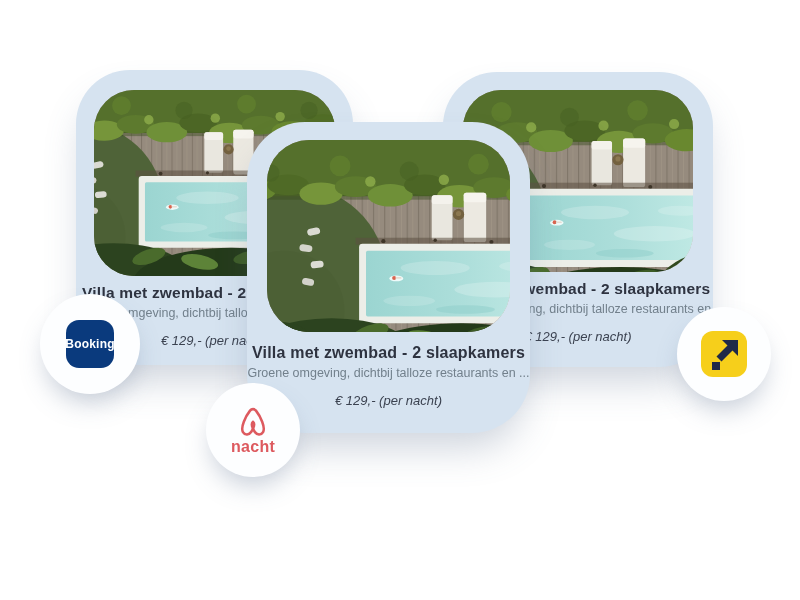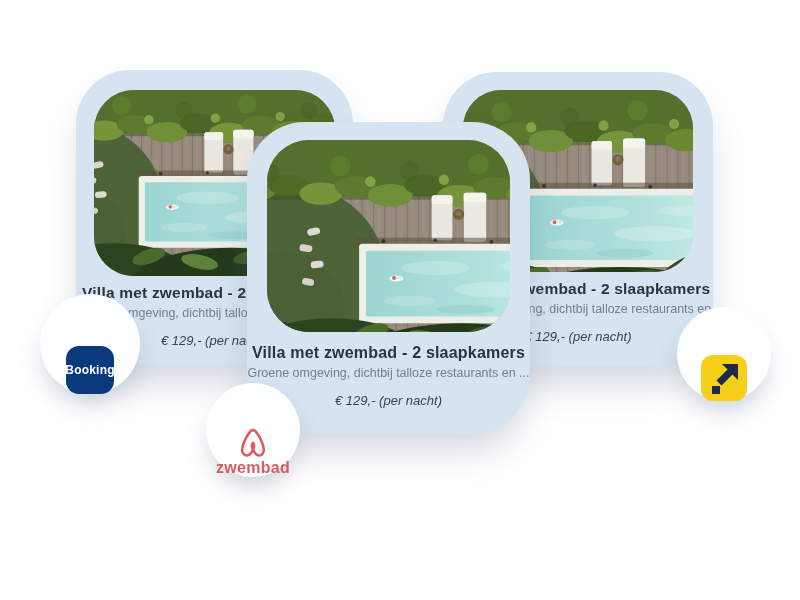--- a/index.html
+++ b/index.html
@@ -68,21 +68,21 @@
     white-space:nowrap;
   }
   .badge-circle{
     position:absolute;
     background:#fdfeff;
     border-radius:50%;
     box-shadow:0 14px 26px -6px rgba(90,110,140,.35);
     display:flex;
     flex-direction:column;
     align-items:center;
-    justify-content:flex-end;
+    justify-content:center;
     z-index:4;
   }
   #booking-badge{left:40px; top:294px; width:100px; height:100px;}
   #airbnb-badge {left:206px;top:383px; width:94px;  height:94px;}
   #arrow-badge  {left:677px;top:307px; width:94px;  height:94px;}
   .booking-square{
     width:48px;height:48px;
     background:var(--booking-bg);
     border-radius:13px;
     display:flex;align-items:center;justify-content:center;
@@ -233,21 +233,21 @@
   <div class="booking-square">
     <span class="booking-word">Booking</span>
   </div>
 </div>
 
 <div class="badge-circle" id="airbnb-badge">
   <svg width="36" height="32" viewBox="0 0 34 30">
     <path d="M7.5 25.5 C5 21 10 10.5 14.2 5.2 C15.7 3.3 18.3 3.3 19.8 5.2 C24 10.5 29 21 26.5 25.5 C24.7 28.6 20.6 28.3 18.6 25.2 C18 24.3 17.4 23.2 17 22 C16.6 23.2 16 24.3 15.4 25.2 C13.4 28.3 9.3 28.6 7.5 25.5 Z" fill="none" stroke="#dd5a5f" stroke-width="2.4" stroke-linejoin="round" stroke-linecap="round"></path>
     <path d="M17 22 C15.6 19.5 15 17.4 17 15.6 C19 17.4 18.4 19.5 17 22 Z" fill="none" stroke="#dd5a5f" stroke-width="2.2" stroke-linejoin="round"></path>
   </svg>
-  <span class="airbnb-word">zwembad</span>
+  <span class="airbnb-word">nacht</span>
 </div>
 
 <div class="badge-circle" id="arrow-badge">
   <div class="arrow-square">
     <svg width="46" height="46" viewBox="0 0 46 46">
       <polygon points="21,9 37,9 37,25" fill="#1f2948"></polygon>
       <line x1="18" y1="28" x2="30" y2="16" stroke="#1f2948" stroke-width="7"></line>
       <rect x="11" y="31" width="8" height="8" fill="#1f2948"></rect>
     </svg>
   </div>

